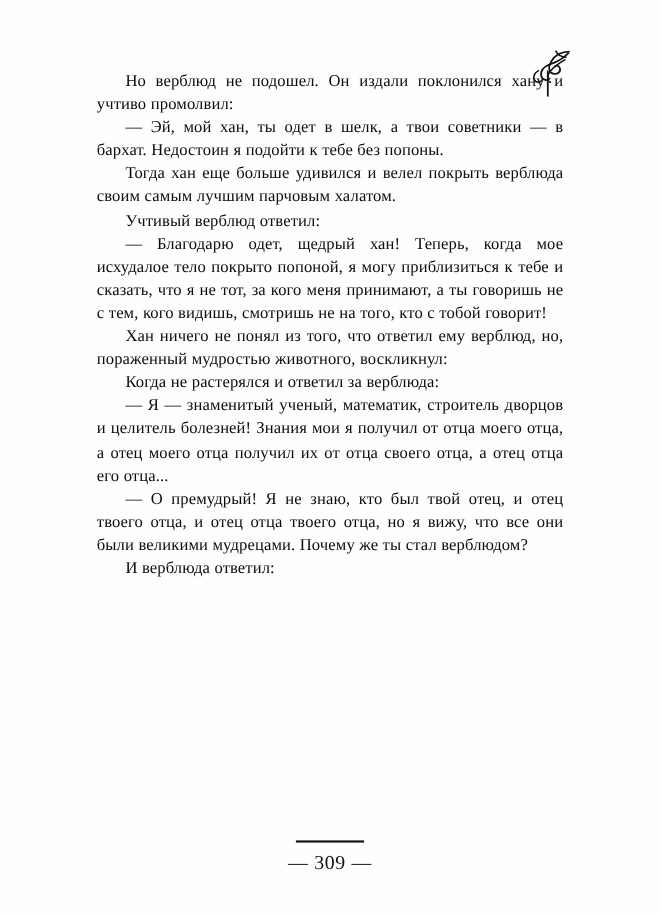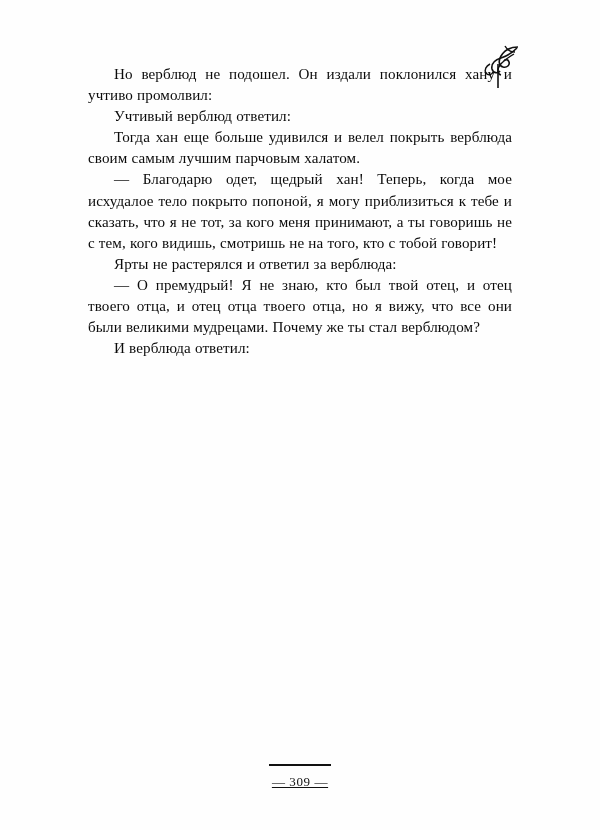--- a/index.html
+++ b/index.html
@@ -53,48 +53,50 @@
     width: 600px;
     text-align: center;
   }
   .rule {
     width: 62px;
     height: 2px;
     background: #111;
     margin: 0 auto 8px auto;
   }
   .page-number {
-    font-size: 13px;
+    font-size: 18px;
     letter-spacing: 0.6px;
     color: #111;
-    text-decoration: underline;
   }
 </style>
 </head>
 <body>
 
 <div class="page">
 
   <div class="ornament">
     <svg viewBox="0 0 46 44" width="46" height="44" aria-hidden="true">
       <path d="M42 3 C34 3 28 7 25 12 C22 17 23 22 27 23 C31 24 34 21 33 18 C32 15 29 15 28 17" fill="none" stroke="#111" stroke-width="1.6"></path>
       <path d="M41 4 C36 9 31 12 25 14 C19 16 15 20 16 25 C17 29 22 30 24 27" fill="none" stroke="#111" stroke-width="1.6"></path>
       <path d="M38 10 C33 13 28 16 24 21 C21 25 21 30 25 31" fill="none" stroke="#111" stroke-width="1.4"></path>
       <path d="M14 20 C10 22 8 26 10 29 C12 32 16 31 17 28" fill="none" stroke="#111" stroke-width="1.4"></path>
       <path d="M29 2 C31 6 35 8 39 8" fill="none" stroke="#111" stroke-width="1.4"></path>
       <line x1="22" y1="20" x2="22" y2="44" stroke="#111" stroke-width="1.6"></line>
     </svg>
   </div>
 
   <div class="text-column">
     <p class="para">Но верблюд не подошел. Он издали поклонился хану и учтиво промолвил:</p>
+    <p class="para">— Эй, мой хан, ты одет в шелк, а твои советники — в бархат. Недостоин я подойти к тебе без попоны.</p>
+    <p class="para">Тогда хан еще больше удивился и велел покрыть верблюда своим самым лучшим парчовым халатом.</p>
     <p class="para">Учтивый верблюд ответил:</p>
-    <p class="para">Тогда хан еще больше удивился и велел покрыть верблюда своим самым лучшим парчовым халатом.</p>
     <p class="para">— Благодарю одет, щедрый хан! Теперь, когда мое исхудалое тело покрыто попоной, я могу приблизиться к тебе и сказать, что я не тот, за кого меня принимают, а ты говоришь не с тем, кого видишь, смотришь не на того, кто с тобой говорит!</p>
-    <p class="para">Ярты не растерялся и ответил за верблюда:</p>
+    <p class="para">Хан ничего не понял из того, что ответил ему верблюд, но, пораженный мудростью животного, воскликнул:</p>
+    <p class="para">Когда не растерялся и ответил за верблюда:</p>
+    <p class="para">— Я — знаменитый ученый, математик, строитель дворцов и целитель болезней! Знания мои я получил от отца моего отца, а отец моего отца получил их от отца своего отца, а отец отца его отца...</p>
     <p class="para">— О премудрый! Я не знаю, кто был твой отец, и отец твоего отца, и отец отца твоего отца, но я вижу, что все они были великими мудрецами. Почему же ты стал верблюдом?</p>
     <p class="para">И верблюда ответил:</p>
   </div>
 
   <div class="footer">
     <div class="rule"></div>
     <div class="page-number">— 309 —</div>
   </div>
 
 </div>

